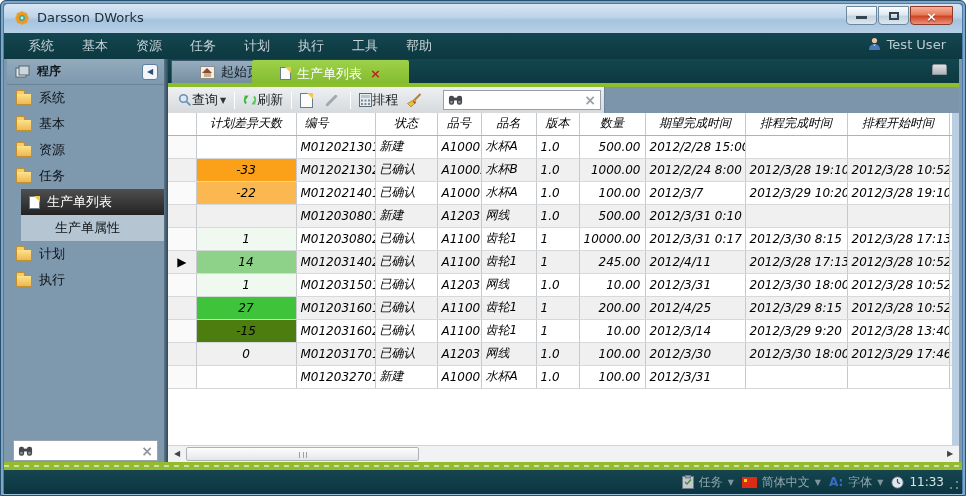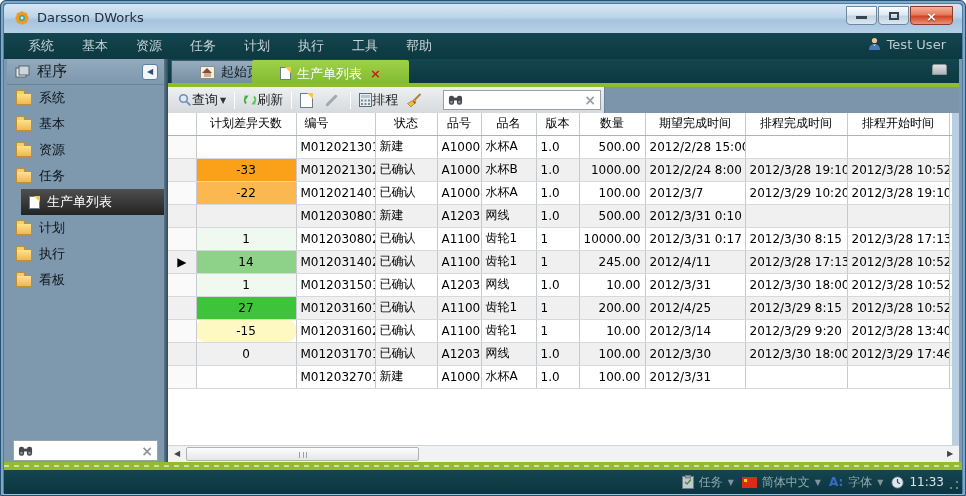--- a/index.html
+++ b/index.html
@@ -44,21 +44,21 @@
   .user-label { color:#bccad0; font-size:13px; }
   
   .content { position:absolute; left:3px; right:3px; top:58px; height:403px; background:#7e98ae; }
   
   .sidebar { position:absolute; left:3px; top:0; width:157px; height:403px; background:#7e98ae; }
   .side-header {
     height:26px; display:flex; align-items:center; padding:0 5px 0 8px;
     background:linear-gradient(180deg,#93aabc,#7e98ae);
     border-bottom:1px solid #6b8498; position:relative;
   }
-  .side-header-label { font-size:15px; color:#10181e; margin-left:7px; font-weight:normal; }
+  .side-header-label { font-size:12px; color:#10181e; margin-left:7px; font-weight:bold; }
   .collapse-btn {
     position:absolute; right:6px; top:5px; width:16px; height:16px;
     background:#f2f6fa; border:1px solid #5b7da2; border-radius:3px;
     font-size:8px; color:#2d5079; text-align:center; line-height:14px; cursor:pointer;
   }
   .side-item { height:26px; display:flex; align-items:center; padding-left:9px; cursor:pointer; }
   .side-item .label { font-size:13px; color:#0d1318; margin-left:7px; white-space:nowrap; }
   .side-item.selected {
     margin-left:14px; background:linear-gradient(180deg,#4f4f4f,#232323); padding-left:8px;
   }
@@ -106,21 +106,21 @@
     display:flex; align-items:center; padding-left:6px; }
   .tbtn { display:flex; align-items:center; padding:2px 4px; font-size:13px; color:#1c1c1c; cursor:pointer; }
   .tsep { width:1px; height:17px; background:#b6babf; border-right:1px solid #fff; margin:0 4px; }
   .caret { font-size:8px; color:#333; margin-left:2px; }
   .searchbox { position:absolute; left:275px; top:3px; width:158px; height:20px;
     background:#fff; border:1px solid #98a1a9; display:flex; align-items:center; padding:0 4px; }
   .searchbox input { border:none; outline:none; flex:1; min-width:0; font-size:12px; background:transparent; }
   .searchbox .clear { color:#9aa0a6; font-weight:bold; font-size:14px; line-height:1; cursor:pointer; }
   .pencil { width:15px; height:3px; background:#a2a9b0; transform:rotate(-45deg); border-radius:2px; margin:0 3px; }
   
-  .table-area { position:absolute; left:0; right:0; top:54px; height:332px; background:#fff; overflow:hidden; }
+  .table-area { position:absolute; left:0; right:0; top:54px; height:332px; background:#fff; overflow:hidden;font-style:italic; }
   .right-strip { position:absolute; right:0; top:0; width:7px; height:332px; background:#b9cfe1; }
   table.grid { border-collapse:collapse; table-layout:fixed; width:807px; }
   table.grid th, table.grid td {
     font-size:12px; color:#000; height:23px; padding:0 4px;
     border-right:1px solid #c6cacf; border-bottom:1px solid #d6d9dc;
     overflow:hidden; white-space:nowrap;
   }
   table.grid th { height:22px; background:#fff; font-weight:normal; border-bottom:1px solid #aeb3b8; text-align:center; }
   table.grid th.h-code { text-align:left; padding-left:8px; }
   td.sel { background:#fafafa; border-right:1px solid #bfc3c8; text-align:center; font-size:9px; color:#111; }
@@ -230,31 +230,30 @@
             <span class="label">资源</span>
           </div>
           <div class="side-item">
             <div class="folder-icon"></div>
             <span class="label">任务</span>
           </div>
           <div class="side-item selected">
             <div class="doc-icon small"></div>
             <span class="label">生产单列表</span>
           </div>
+          <div class="side-item highlight">
+            <span class="label">生产单属性</span>
+          </div>
           <div class="side-item">
             <div class="folder-icon"></div>
             <span class="label">计划</span>
           </div>
           <div class="side-item">
             <div class="folder-icon"></div>
             <span class="label">执行</span>
-          </div>
-          <div class="side-item">
-            <div class="folder-icon"></div>
-            <span class="label">看板</span>
           </div>
         </div>
       <div class="side-search">
         <svg width="15" height="12" viewBox="0 0 16 12">
           <rect x="1" y="1.5" width="5.5" height="9.5" rx="2.4" fill="#45484c"></rect>
           <rect x="9.5" y="1.5" width="5.5" height="9.5" rx="2.4" fill="#45484c"></rect>
           <rect x="6" y="3.5" width="4" height="3" fill="#45484c"></rect>
           <circle cx="3.7" cy="8.2" r="1.5" fill="#8b9096"></circle>
           <circle cx="12.2" cy="8.2" r="1.5" fill="#8b9096"></circle>
         </svg>
@@ -482,21 +481,21 @@
                 <td>齿轮1</td>
                 <td>1</td>
                 <td class="c-qty">200.00</td>
                 <td>2012/4/25</td>
                 <td>2012/3/29 8:15</td>
                 <td>2012/3/28 10:52</td>
                 <td></td>
               </tr>
               <tr>
                 <td class="sel"></td>
-                <td class="c-diff" style="background: #fef9c3; border-radius: 9px;">-15</td>
+                <td class="c-diff" style="background: #4d7c0f;">-15</td>
                 <td>M012031602</td>
                 <td>已确认</td>
                 <td>A11001</td>
                 <td>齿轮1</td>
                 <td>1</td>
                 <td class="c-qty">10.00</td>
                 <td>2012/3/14</td>
                 <td>2012/3/29 9:20</td>
                 <td>2012/3/28 13:40</td>
                 <td></td>

